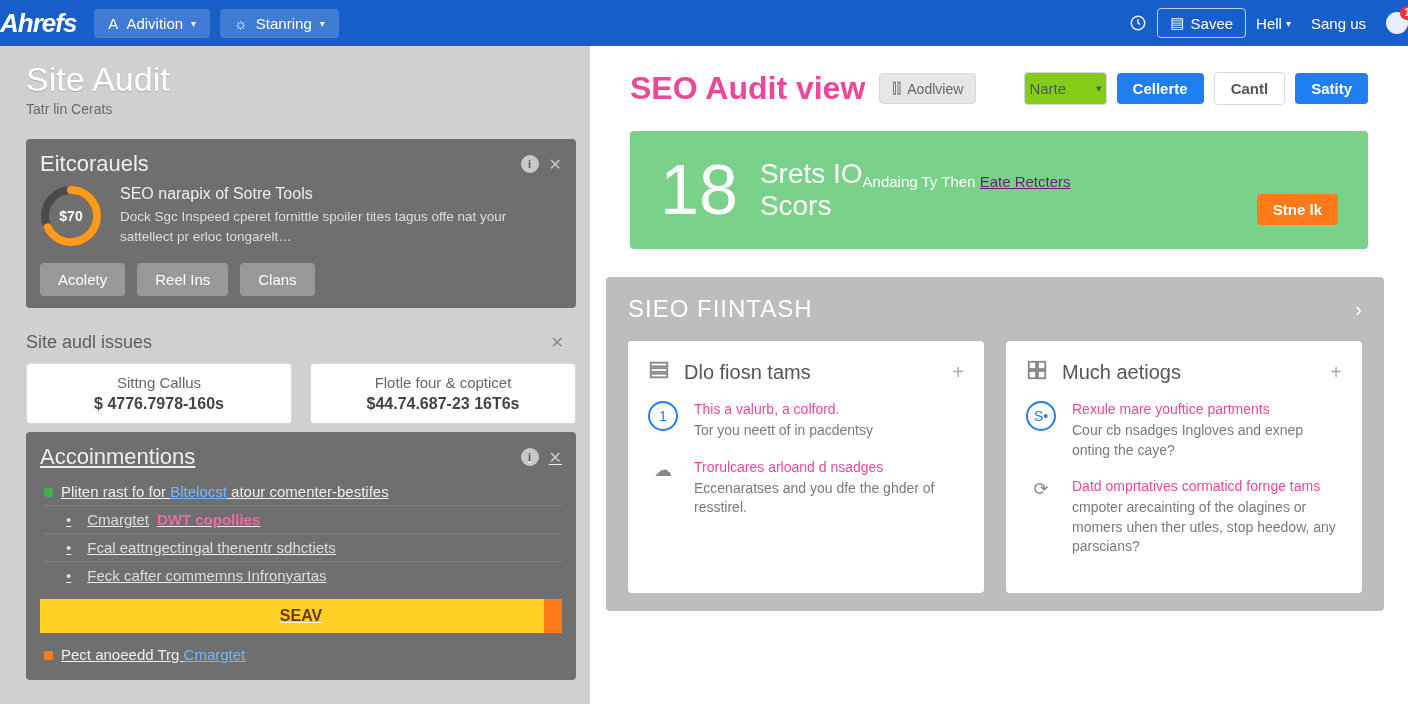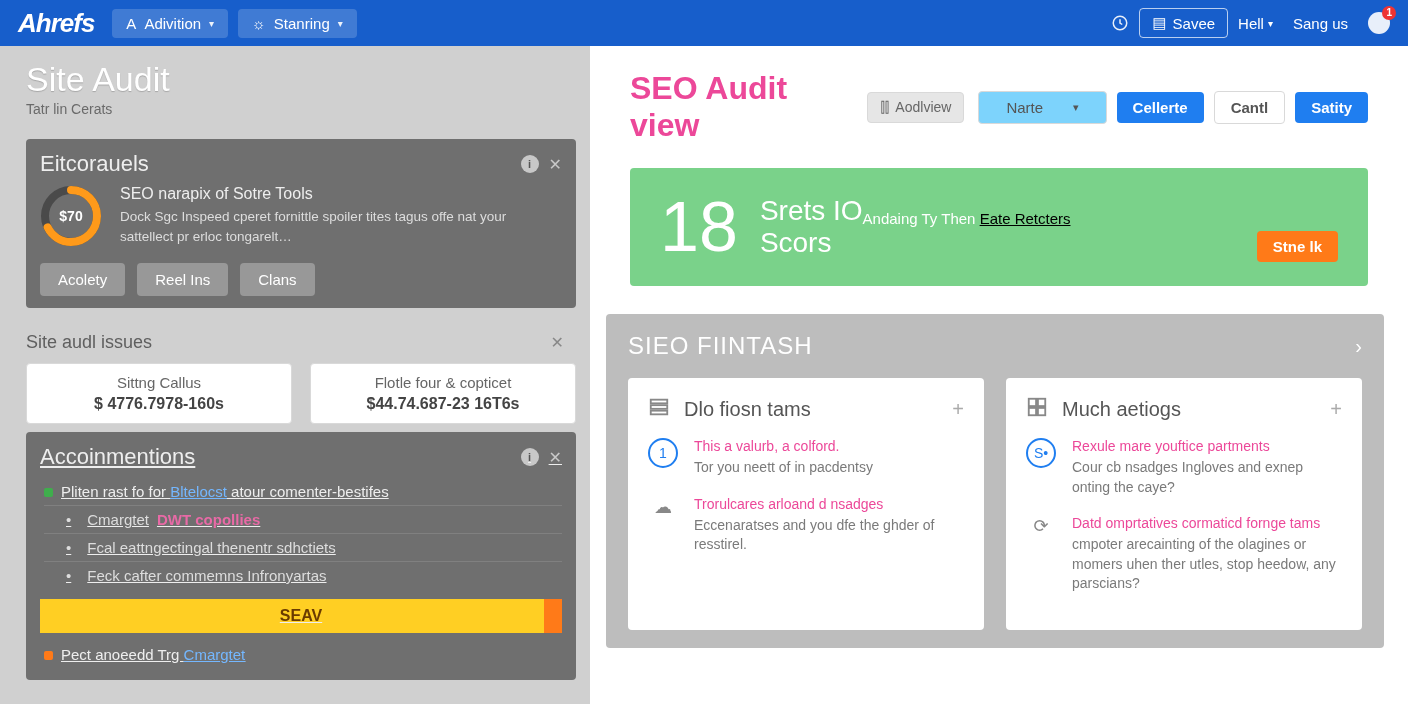--- a/index.html
+++ b/index.html
@@ -9,21 +9,21 @@
     --green:#7ad28a;
     --grey-bg:#bfbfbf;
     --grey-panel:#6f6f6f;
     --text-muted:#7a7a7a;
     --divider:#d9d9d9;
   }
   *{box-sizing:border-box;font-family:Arial,Helvetica,sans-serif;}
   body{margin:0;background:#f5f5f5;color:#333;width:1408px;}
 
   
-  .topnav{background:var(--blue);height:46px;display:flex;align-items:center;padding:0 18px;color:#fff;}
+  .topnav{background:var(--blue);height:46px;display:flex;align-items:center;padding:0 0;color:#fff;}
   .brand{font-weight:800;font-style:italic;font-size:26px;letter-spacing:-1px;margin-right:18px;}
   .nav-btn{background:rgba(255,255,255,.18);border-radius:4px;padding:6px 14px;display:flex;align-items:center;gap:8px;margin-right:10px;font-size:15px;cursor:pointer;}
   .nav-btn .caret{font-size:10px;opacity:.9;}
   .nav-spacer{flex:1;}
   .nav-icon{margin:0 10px;opacity:.9;display:flex;align-items:center;}
   .nav-link{margin:0 10px;font-size:15px;display:flex;align-items:center;gap:4px;cursor:pointer;}
   .nav-link .caret{font-size:10px;}
   .nav-outlined{border:1px solid rgba(255,255,255,.7);border-radius:4px;padding:5px 12px;display:flex;align-items:center;gap:6px;font-size:15px;cursor:pointer;}
   .avatar-wrap{position:relative;margin-left:10px;}
   .avatar{width:22px;height:22px;border-radius:50%;background:#fff;opacity:.9;}
@@ -78,31 +78,31 @@
   .hl-pink{color:#e86aa6;font-weight:700;}
   .yellow-bar{background:#ffcf23;color:#6a3b00;font-weight:700;text-align:center;padding:8px 0;margin:10px 0 8px;position:relative;}
   .yellow-bar::after{content:"";position:absolute;right:0;top:0;bottom:0;width:18px;background:#ff7a18;}
 
   
   .main-pad{padding:24px 40px;}
   .main-head{display:flex;align-items:center;gap:14px;margin-bottom:24px;}
   .main-title{font-size:32px;font-weight:700;color:#ec4899;}
   .pill{background:#e6e6e6;border:1px solid var(--divider);border-radius:4px;padding:6px 12px;font-size:14px;color:#666;display:flex;align-items:center;gap:6px;}
   .main-head-right{margin-left:auto;display:flex;gap:10px;align-items:center;}
-  .select{border:1px solid var(--divider);border-radius:4px;padding:7px 27px;font-size:15px;color:#555;background:#7dd3fc;display:flex;align-items:center;gap:30px;cursor:pointer;}
+  .select{border:1px solid var(--divider);border-radius:4px;padding:7px 4px;font-size:15px;color:#555;background:#84cc16;display:flex;align-items:center;gap:30px;cursor:pointer;}
   .btn{border-radius:4px;padding:7px 16px;font-size:15px;font-weight:700;cursor:pointer;border:none;}
   .btn-blue{background:#1f7ef0;color:#fff;}
   .btn-white{background:#fff;color:#555;border:1px solid var(--divider);}
 
   
   .score-panel{background:var(--green);border-radius:4px;padding:24px 30px;color:#fff;display:flex;align-items:center;}
   .score-big{font-size:70px;font-weight:400;line-height:1;margin-right:22px;color:#fff;}
   .score-label{font-size:28px;font-weight:400;line-height:1.15;}
   .score-bottom{margin-top:18px;font-size:15px;}
-  .score-bottom a{color:#000000;text-decoration:underline;}
+  .score-bottom a{color:#701a75;text-decoration:underline;}
   .btn-orange{background:var(--orange);color:#fff;margin-left:auto;align-self:flex-end;}
 
   
   .grey-section{background:#bdbdbd;border-radius:4px;margin-top:28px;padding:18px 22px;color:#fff;}
   .grey-section-head{display:flex;align-items:center;}
   .grey-section-title{font-size:24px;letter-spacing:1px;}
   .grey-section-head .chev{margin-left:auto;font-size:20px;color:#fff;cursor:pointer;}
   .card-grid{display:flex;gap:22px;margin-top:18px;}
   .white-card{flex:1;background:#fff;border-radius:4px;padding:18px 20px;color:#444;}
   .wc-head{display:flex;align-items:center;gap:14px;margin-bottom:16px;}

